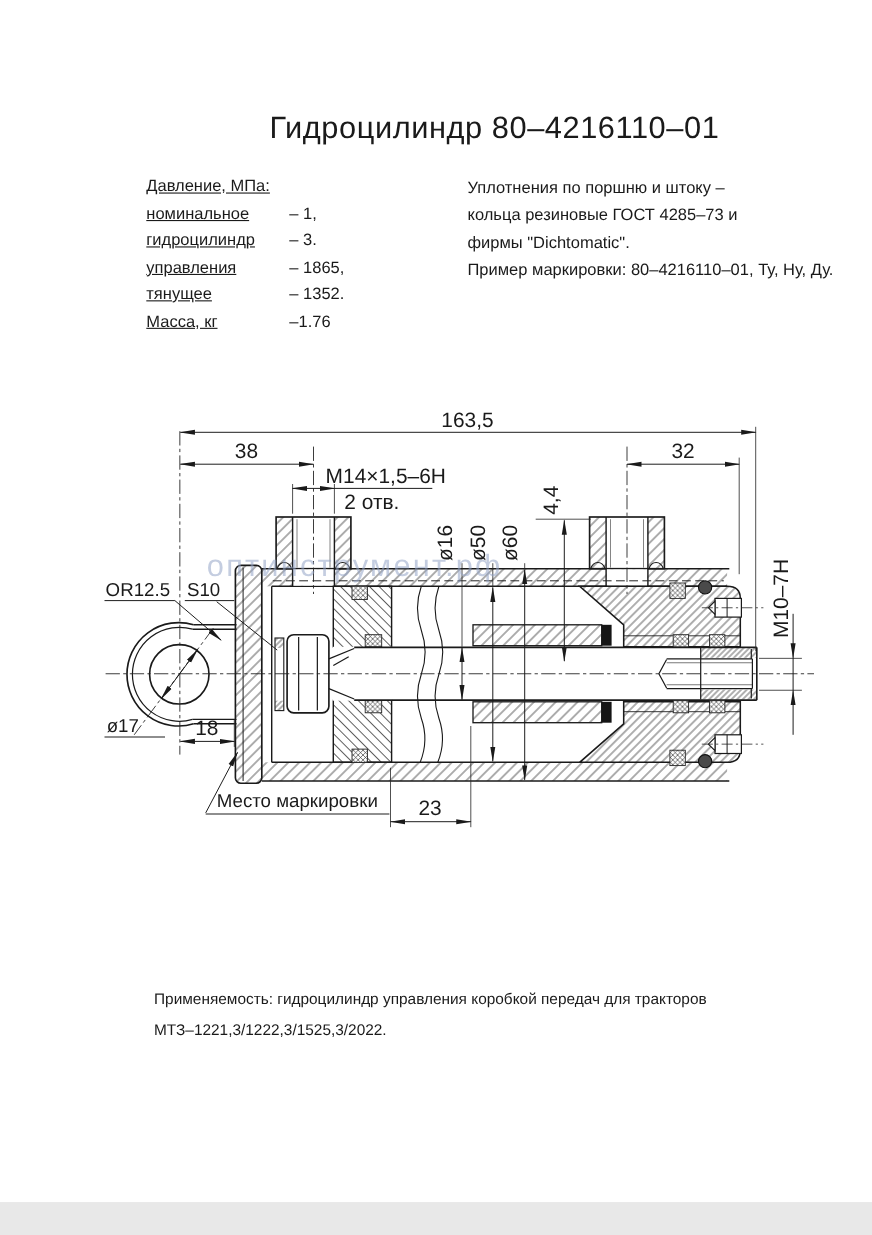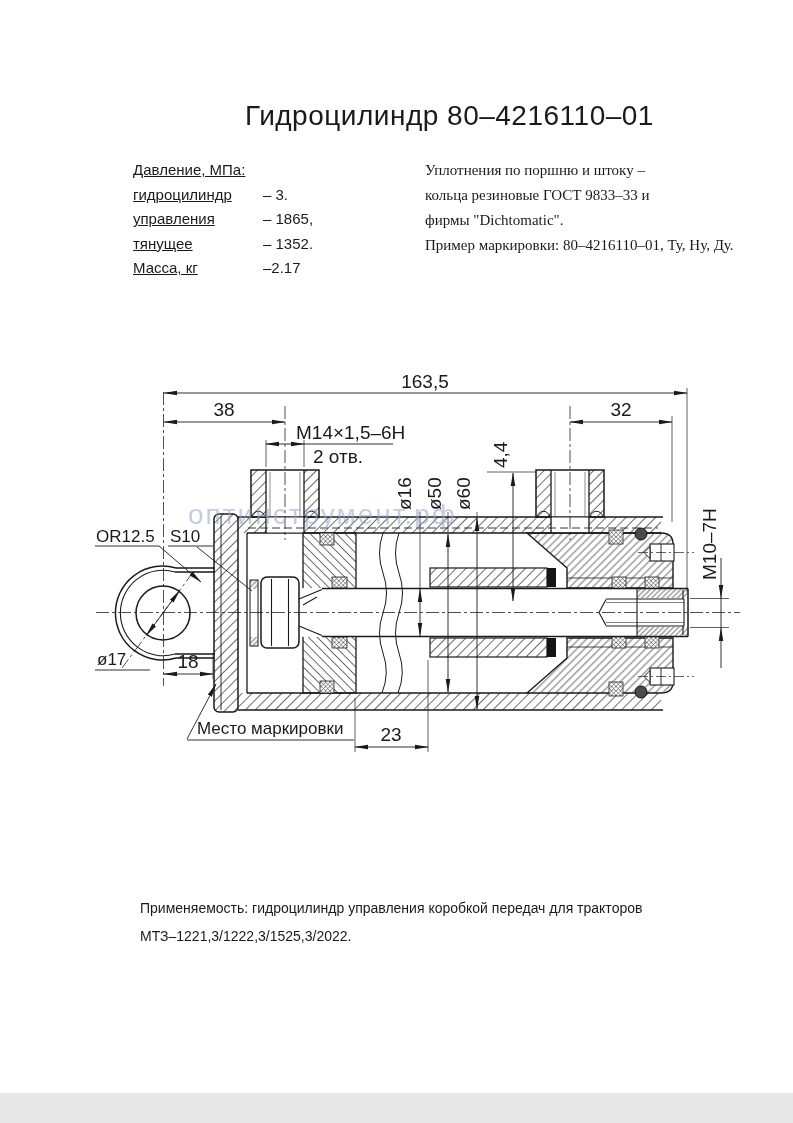--- a/index.html
+++ b/index.html
@@ -4,46 +4,47 @@
 <style>
   html,body{margin:0;padding:0;background:#e8e8e8;}
   #page{position:relative;width:793px;height:1093px;background:#ffffff;margin:0 auto;
         font-family:"Liberation Sans", sans-serif;color:#1a1a1a;overflow:hidden;padding-left:36px;}
   #title{position:absolute;left:0;right:0;top:100px;text-align:center;padding-left:70px;
          font-size:28px;letter-spacing:0.5px;white-space:nowrap;}
   .specs{position:absolute;font-size:15px;line-height:24.5px;white-space:nowrap;}
   #specs-left{left:133px;top:158px;width:300px;text-decoration:underline;}
   .srow{position:relative;height:24.5px;}
   .srow .val{position:absolute;left:130px;top:0;}
-  #specs-right{left:425px;top:158px;line-height:25px;font-family:Liberation Serif, serif;}
+  #specs-right{left:425px;top:158px;line-height:25px;}
   #app-note{position:absolute;left:140px;top:894px;font-size:14px;line-height:28px;white-space:nowrap;}
   #watermark{position:absolute;left:188px;top:499px;font-size:28px;letter-spacing:2px;
              color:rgba(148,164,198,0.55);white-space:nowrap;z-index:5;pointer-events:none;}
   svg text{font-family:"Liberation Sans", sans-serif;fill:#1a1a1a;}
   .dimtxt{font-size:19px;}
   .lbltxt{font-size:17px;}
 </style>
 </head>
 <body>
 
 <div id="page">
 
   <div id="title">Гидроцилиндр 80–4216110–01</div>
 
   <div id="specs-left" class="specs">
     <div class="srow"><span>Давление, МПа:</span><span class="val"></span></div>
+    <div class="srow"><span>номинальное</span><span class="val">– 1,</span></div>
     <div class="srow"><span>гидроцилиндр</span><span class="val">– 3.</span></div>
     <div class="srow"><span>управления</span><span class="val">– 1865,</span></div>
     <div class="srow"><span>тянущее</span><span class="val">– 1352.</span></div>
-    <div class="srow"><span>Масса, кг</span><span class="val">–2.17</span></div>
+    <div class="srow"><span>Масса, кг</span><span class="val">–1.76</span></div>
   </div>
 
   <div id="specs-right" class="specs">
     <div>Уплотнения по поршню и штоку –</div>
-    <div>кольца резиновые ГОСТ 9833–33 и</div>
+    <div>кольца резиновые ГОСТ 4285–73 и</div>
     <div>фирмы "Dichtomatic".</div>
     <div>Пример маркировки: 80–4216110–01, Ту, Ну, Ду.</div>
   </div>
 
   <svg width="793" height="1123" viewBox="0 0 793 1123" style="position:absolute;left:0;top:0;">
     <defs>
       <pattern id="h1" width="7" height="7" patternUnits="userSpaceOnUse" patternTransform="rotate(45)">
         <line x1="3.5" y1="-1" x2="3.5" y2="8" stroke="#3c3c3c" stroke-width="0.75"></line>
       </pattern>
       <pattern id="hg" width="5.4" height="5.4" patternUnits="userSpaceOnUse" patternTransform="rotate(45)">

